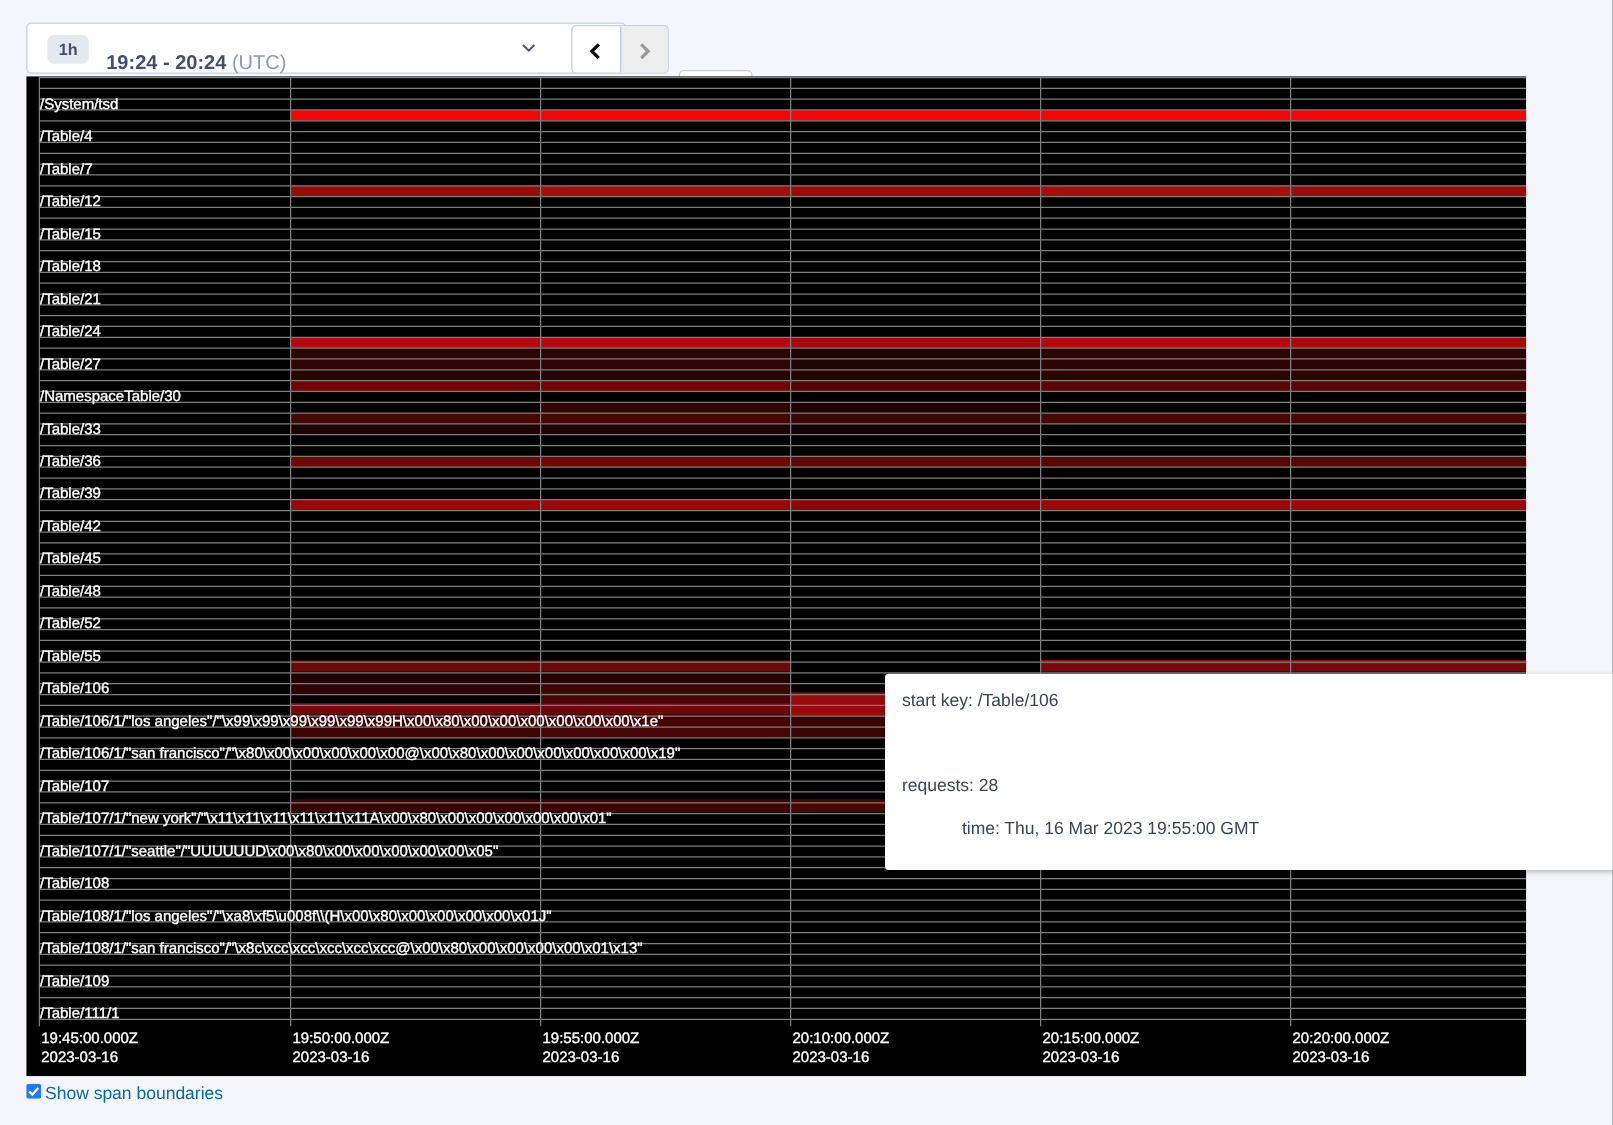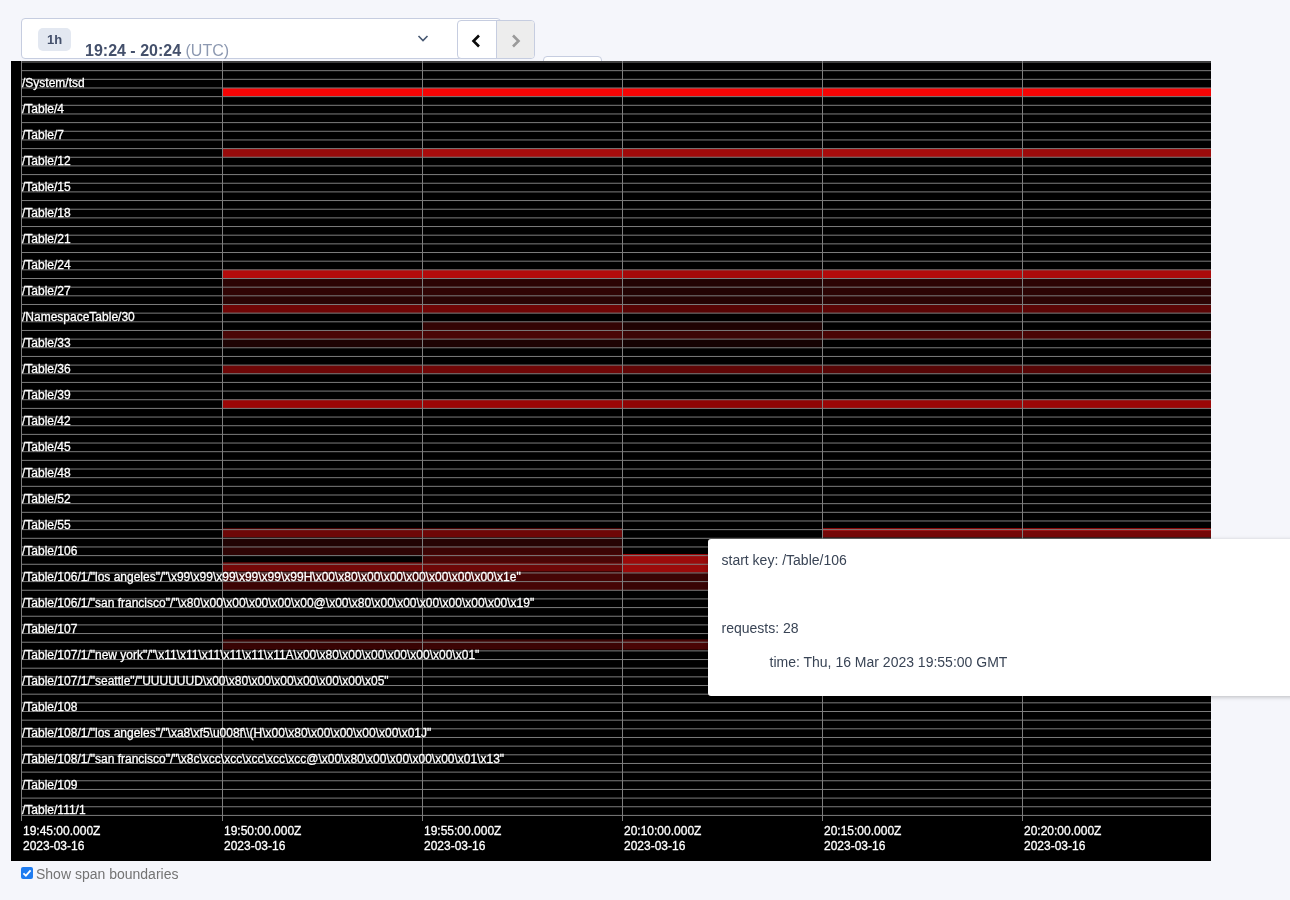--- a/index.html
+++ b/index.html
@@ -20,21 +20,21 @@
     <div class="abs" style="left:38px;top:0;width:40px;height:39px;background:#ededed;border-left:1px solid #c6cde0;"></div>
     <svg class="abs" style="left:13px;top:13px;" width="10" height="14" viewBox="0 0 10 14">
       <path d="M8 1.5 L2.5 7 L8 12.5" stroke="#0a0a0a" stroke-width="2.6" fill="none"></path>
     </svg>
     <svg class="abs" style="left:53px;top:13px;" width="10" height="14" viewBox="0 0 10 14">
       <path d="M2 1.5 L7.5 7 L2 12.5" stroke="#9a9a9a" stroke-width="2.6" fill="none"></path>
     </svg>
   </div>
   <div class="abs" style="left:543px;top:20px;width:59px;height:39px;border:1px solid #c6cde0;border-radius:4px;background:#fff;color:#44506b;font-size:13px;font-weight:bold;text-align:center;line-height:37px;margin-top:36px;">Now</div>
 
-  <div class="abs" style="left:11px;top:61px;width:1200px;height:800px;">
+  <div class="abs" style="left:21px;top:61px;width:1200px;height:800px;">
 <svg width="1200" height="800" viewBox="0 0 1200 800" style="display:block">
 <rect x="0" y="0" width="1200" height="800" fill="#000"></rect>
 <rect x="211.5" y="26.98" width="199.5" height="8.66" fill="#f50505"></rect>
 <rect x="411.5" y="26.98" width="199.5" height="8.66" fill="#f50505"></rect>
 <rect x="611.5" y="26.98" width="199.5" height="8.66" fill="#f50505"></rect>
 <rect x="811.5" y="26.98" width="199.5" height="8.66" fill="#f50505"></rect>
 <rect x="1011.5" y="26.98" width="188.5" height="8.66" fill="#f50505"></rect>
 <rect x="211.5" y="87.60" width="199.5" height="8.66" fill="#970b0b"></rect>
 <rect x="411.5" y="87.60" width="199.5" height="8.66" fill="#a80c0c"></rect>
 <rect x="611.5" y="87.60" width="199.5" height="8.66" fill="#a00a0a"></rect>
@@ -155,13 +155,13 @@
   <div class="abs" style="left:708px;top:539px;width:652px;height:157px;background:#fff;border-radius:3px;box-shadow:0 1px 4px rgba(0,0,0,0.25);color:#394455;font-size:14px;">
     <div class="abs" style="left:13.5px;top:13px;">start key: /Table/106</div>
     <div class="abs" style="left:13.5px;top:81px;text-align:center;">requests: 28</div>
     <div class="abs" style="left:13.5px;top:115px;padding-left:48px;">time: Thu, 16 Mar 2023 19:55:00 GMT</div>
   </div>
 
   <svg class="abs" style="left:21px;top:866.5px;" width="12" height="12" viewBox="0 0 12 12">
     <rect x="0" y="0" width="12" height="12" rx="2" fill="#1f7cf0"></rect>
     <path d="M2.4 6.3 L4.9 8.7 L9.6 3.4" stroke="#fff" stroke-width="1.8" fill="none"></path>
   </svg>
-  <div class="abs" style="left:36px;top:865.5px;font-size:14px;color:#737373;">Show span boundaries</div>
+  <div class="abs" style="left:36px;top:865.5px;font-size:14px;color:#0369a1;">Show span boundaries</div>
 
 </body></html>

